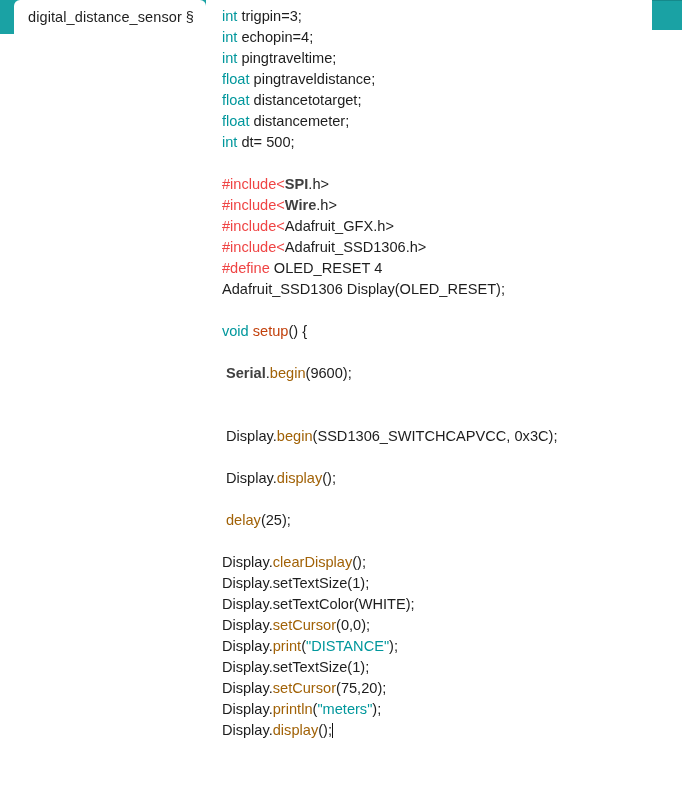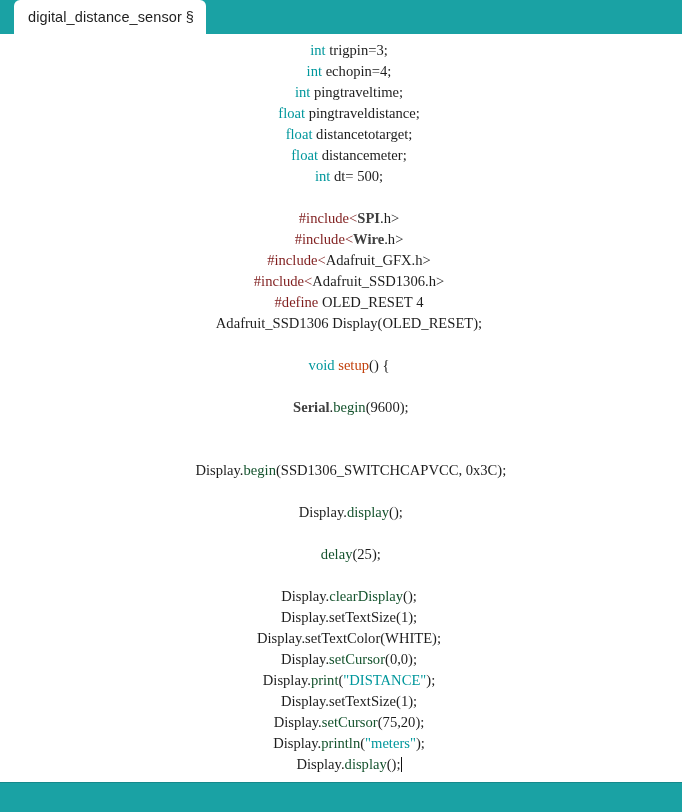--- a/index.html
+++ b/index.html
@@ -12,21 +12,20 @@
     overflow: hidden;
     background: #ffffff;
     font-family: "Liberation Sans", sans-serif;
   }
   #app {
     position: relative;
     width: 682px;
     height: 812px;
     background: #ffffff;
     display: flex;
-    flex-direction: column;
   }
 
   
   .tabbar {
     position: relative;
     height: 34px;
     background: #1aa2a4;
     flex: 0 0 34px;
     display: flex;
     align-items: flex-end;
@@ -64,39 +63,38 @@
   
   .editor {
     flex: 1 1 auto;
     background: #ffffff;
     overflow: hidden;
     padding: 6px 0 0 0;
     box-sizing: border-box;
     position: relative;
   }
   .code {
-    font-family: Liberation Serif, serif;
+    font-family: Liberation Sans, sans-serif;
     font-size: 14.6px;
     line-height: 21px;
     white-space: pre;
     color: #1d1d1d;
     padding-left: 16px;
     cursor: text;
-    text-align: center;
   }
   .line {
     height: 21px;
     white-space: pre;
   }
 
   
   .t-keyword   { color: #00979c; }
-  .t-preproc   { color: #7f1d1d; }
+  .t-preproc   { color: #ef4444; }
   .t-lib       { color: #404040; font-weight: bold; }
-  .t-func      { color: #14532d; }
+  .t-func      { color: #a16207; }
   .t-setupfn   { color: #c2410c; }
   .t-string    { color: #00979c; }
   .t-plain     { color: #1d1d1d; }
 
   .caret {
     display: inline-block;
     width: 1px;
     height: 15px;
     background: #111;
     vertical-align: -3px;

